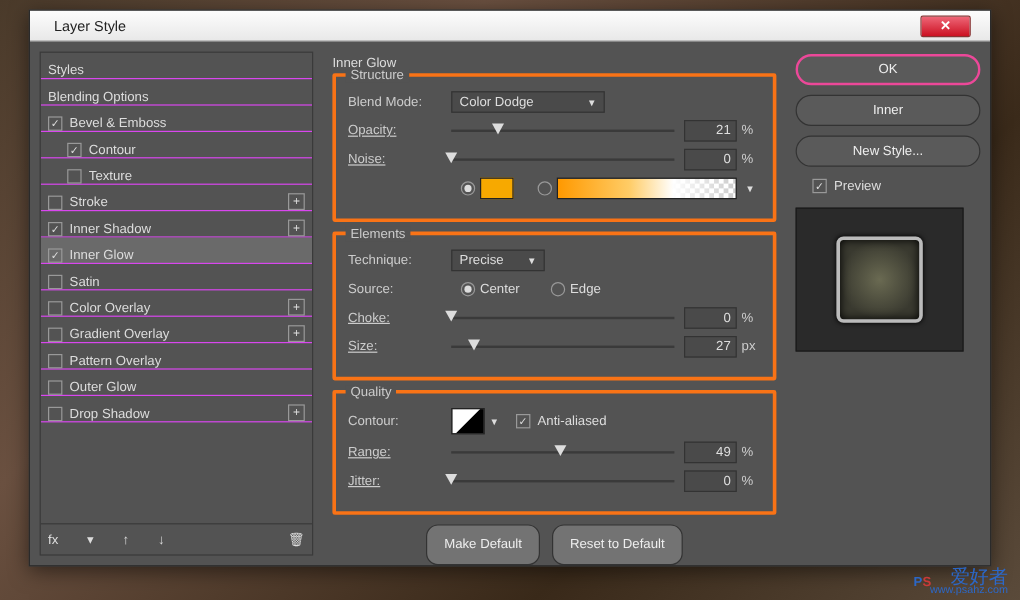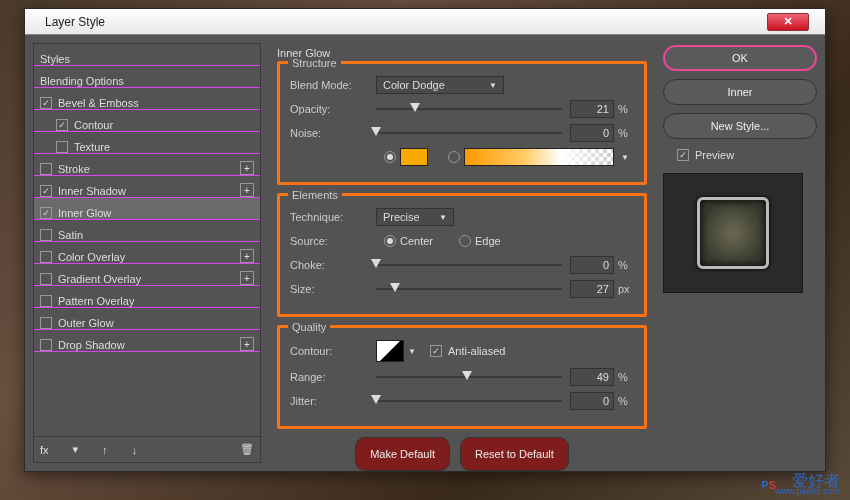--- a/index.html
+++ b/index.html
@@ -18,36 +18,36 @@
 .lrow.indent{padding-left:22px}
 .lrow .plus{margin-left:auto;width:14px;height:14px;border:1px solid #999;display:flex;align-items:center;justify-content:center;font-size:10px}
 .leftfoot{height:26px;border-top:1px solid #3a3a3a;display:flex;align-items:center;padding:0 6px;gap:24px;color:#aaa}
 .leftfoot .sp{flex:1}
 .mid{flex:1;padding:4px 8px}
 .fxtitle{margin-bottom:2px}
 .group{border:3px solid #f97316;border-radius:2px;padding:10px 10px 12px;margin-bottom:8px;position:relative}
 .group>legend,.glabel{position:absolute;top:-7px;left:8px;background:#535353;padding:0 4px;color:#ccc}
 .row{display:flex;align-items:center;height:22px;margin-bottom:2px}
 .lab{width:86px;text-align:left;padding-right:8px;color:#ccc}
-.lab.u{}
+.lab.u{text-decoration:underline}
 .combo{height:18px;background:#4a4a4a;border:1px solid #333;display:flex;align-items:center;padding:0 6px;gap:6px}
 .combo .dd{margin-left:auto;font-size:8px}
 .slider{flex:1;height:16px;position:relative;margin:0 8px 0 0}
 .slider::before{content:"";position:absolute;left:0;right:0;top:7px;height:2px;background:#3a3a3a}
 .thumb{position:absolute;top:2px;width:0;height:0;border-left:5px solid transparent;border-right:5px solid transparent;border-top:9px solid #ddd}
 .numbox{width:44px;height:18px;background:#4a4a4a;border:1px solid #333;display:flex;align-items:center;justify-content:flex-end;padding:0 4px}
 .unit{width:20px;padding-left:4px;color:#ccc}
 .radio{width:12px;height:12px;border:1px solid #999;border-radius:50%;margin:0 4px 0 8px;display:inline-flex;align-items:center;justify-content:center}
 .radio.on::after{content:"";width:6px;height:6px;border-radius:50%;background:#ddd}
 .swatch{width:28px;height:18px;border:1px solid #222}
 .gradbox{width:150px;height:18px;border:1px solid #222;background:linear-gradient(90deg,#f90 0%,#fc6 40%,#fff 65%,#fff 100%);position:relative}
 .gradbox::after{content:"";position:absolute;right:0;top:0;bottom:0;width:54px;background:repeating-conic-gradient(#ccc 0 25%,#fff 0 50%) 0 0/8px 8px;mask:linear-gradient(90deg,transparent,#000)}
 .gradbox .dd{position:absolute;right:-16px;top:4px;font-size:8px}
 .contour{width:28px;height:22px;border:1px solid #222;background:linear-gradient(135deg,#fff 49%,#000 51%)}
-.btn{height:34px;padding:16px 14px;background:#7f1d1d;border:1px solid #333;border-radius:10px;display:inline-flex;align-items:center;justify-content:center;color:#eee}
+.btn{height:34px;padding:16px 14px;background:#737373;border:1px solid #333;border-radius:10px;display:inline-flex;align-items:center;justify-content:center;color:#eee}
 .btnrow{display:flex;gap:10px;justify-content:center;margin-top:6px}
 .right{width:154px;display:flex;flex-direction:column;gap:8px;padding-top:2px}
 .rbtn{height:26px;border:1px solid #333;border-radius:13px;background:#5a5a5a;display:flex;align-items:center;justify-content:center;color:#eee}
 .rbtn.primary{border:2px solid #ec4899}
 .preview{margin-top:2px;display:flex;align-items:center;gap:6px;padding-left:14px}
 .thumbimg{margin-top:4px;width:140px;height:120px;background:#2a2a2a;border:1px solid #1a1a1a;display:flex;align-items:center;justify-content:center}
 .thumbimg .inner{width:72px;height:72px;background:radial-gradient(ellipse at center,#6a6a52 0%,#3a3a30 70%);border:3px solid #bbb;border-radius:6px;box-shadow:inset 0 0 8px #000,0 0 4px #000}
 .watermark{position:absolute;right:10px;bottom:6px;display:flex;align-items:flex-start;gap:16px;opacity:.95}
 .watermark .ps{font-size:20px;font-weight:bold}
 .watermark .pP{color:#2a6ad0}

